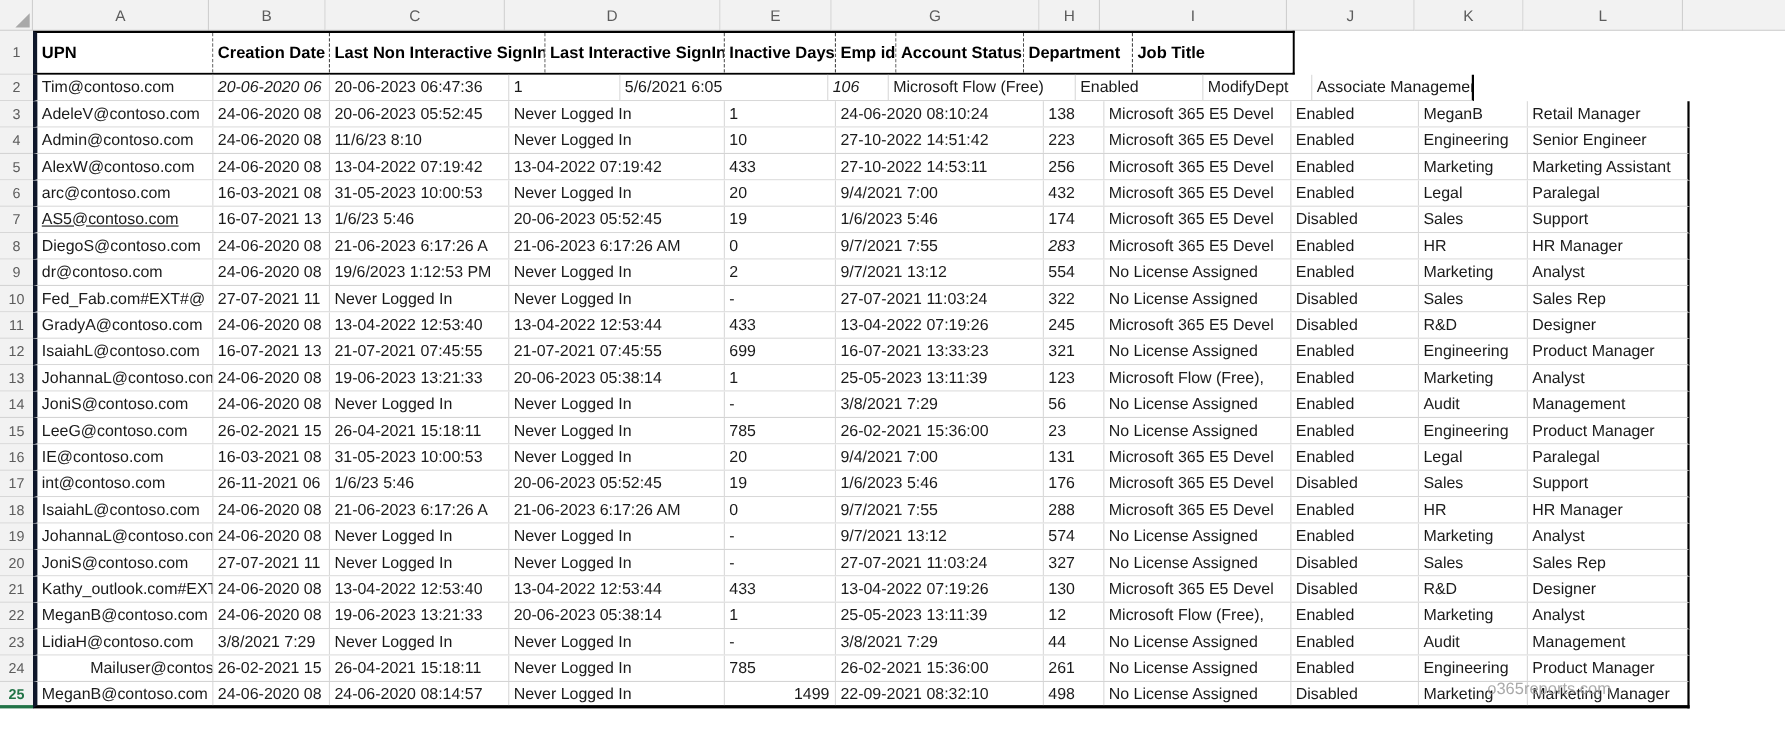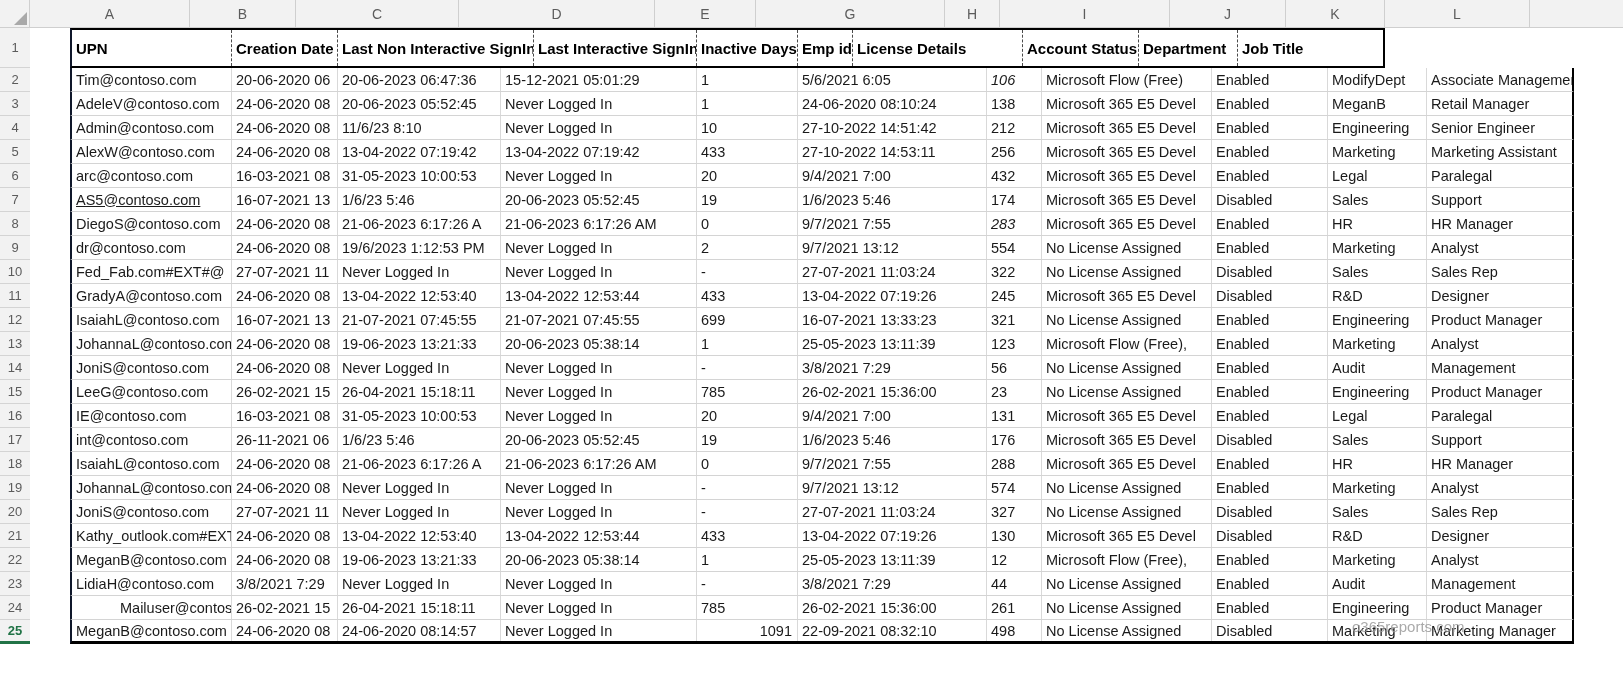--- a/index.html
+++ b/index.html
@@ -17,21 +17,21 @@
   .stripfill { flex:1; background:#f2f2f2; border-bottom:1px solid #cfcfcf; }
 
   
   .hrow, .drow { display:flex; }
   .hrow { height:40px; }
   .drow { height:24px; }
   .rnum { width:30px; display:flex; align-items:center; justify-content:center;
           background:#f2f2f2; color:#5c5c5c; font-size:13px;
           border-bottom:1px solid #d4d4d4; }
   .rnum.active { color:#217346; font-weight:bold; border-bottom:3px solid #217346; }
-  .cells { display:flex; border-left:2px solid #0f172a; border-right:2px solid #000; flex:0 0 auto;margin-left:40px; }
+  .cells { display:flex; border-left:4px solid #0f172a; border-right:2px solid #000; flex:0 0 auto; }
   .hrow .cells { border-top:2px solid #000; border-bottom:2px solid #000; }
   .drow .cells { border-bottom:1px solid #d4d4d4; background:#fff; }
   .drow.lastrow .cells { border-bottom:3px solid #000; }
 
   .hcell { display:flex; align-items:center; font-weight:bold; color:#000;
            font-size:15px; padding-left:4px; background:#fff;
            border-right:1px dashed #4a4a4a; overflow:hidden; white-space:nowrap; }
   .hcell:last-child { border-right:none; }
 
   .dcell { display:flex; align-items:center; font-size:14.5px; color:#1a1a1a;
@@ -69,33 +69,31 @@
 
   <div class="hrow">
         <div class="rnum">1</div>
         <div class="cells">
           <div class="hcell" style="flex: 0 0 160px;">UPN</div>
           <div class="hcell" style="flex: 0 0 106px;">Creation Date</div>
           <div class="hcell" style="flex: 0 0 196px;">Last Non Interactive SignIn</div>
           <div class="hcell" style="flex: 0 0 163px;">Last Interactive SignIn</div>
           <div class="hcell" style="flex: 0 0 101px;">Inactive Days</div>
           <div class="hcell" style="flex: 0 0 55px;">Emp id</div>
-          <div class="hcell" style="flex: 0 0 170px;">License Details</div>
           <div class="hcell" style="flex: 0 0 116px;">Account Status</div>
           <div class="hcell" style="flex: 0 0 99px;">Department</div>
           <div class="hcell" style="flex: 0 0 145px;">Job Title</div>
         </div>
       </div>
       <div class="drow">
         <div class="rnum">2</div>
         <div class="cells">
           <div class="dcell" style="flex: 0 0 160px;">Tim@contoso.com</div>
-          <div class="dcell" style="flex: 0 0 106px;">20-06-2020 06</div>
+          <div class="dcell" style="flex: 0 0 106px; font-style: italic;">20-06-2020 06</div>
           <div class="dcell" style="flex: 0 0 163px;">20-06-2023 06:47:36</div>
-          <div class="dcell" style="flex: 0 0 196px;">15-12-2021 05:01:29</div>
           <div class="dcell" style="flex: 0 0 101px;">1</div>
           <div class="dcell" style="flex: 0 0 189px;">5/6/2021 6:05</div>
           <div class="dcell" style="flex: 0 0 55px; font-style: italic;">106</div>
           <div class="dcell" style="flex: 0 0 170px;">Microsoft Flow (Free)</div>
           <div class="dcell" style="flex: 0 0 116px;">Enabled</div>
           <div class="dcell" style="flex: 0 0 99px;">ModifyDept</div>
           <div class="dcell" style="flex: 0 0 145px;">Associate Management</div>
         </div>
       </div>
       <div class="drow">
@@ -116,21 +114,21 @@
       </div>
       <div class="drow">
         <div class="rnum">4</div>
         <div class="cells">
           <div class="dcell" style="flex: 0 0 160px;">Admin@contoso.com</div>
           <div class="dcell" style="flex: 0 0 106px;">24-06-2020 08</div>
           <div class="dcell" style="flex: 0 0 163px;">11/6/23 8:10</div>
           <div class="dcell" style="flex: 0 0 196px;">Never Logged In</div>
           <div class="dcell" style="flex: 0 0 101px;">10</div>
           <div class="dcell" style="flex: 0 0 189px;">27-10-2022 14:51:42</div>
-          <div class="dcell" style="flex: 0 0 55px;">212</div>
+          <div class="dcell" style="flex: 0 0 55px;">223</div>
           <div class="dcell" style="flex: 0 0 170px;">Microsoft 365 E5 Devel</div>
           <div class="dcell" style="flex: 0 0 116px;">Enabled</div>
           <div class="dcell" style="flex: 0 0 99px;">Engineering</div>
           <div class="dcell" style="flex: 0 0 145px;">Senior Engineer</div>
         </div>
       </div>
       <div class="drow">
         <div class="rnum">5</div>
         <div class="cells">
           <div class="dcell" style="flex: 0 0 160px;">AlexW@contoso.com</div>
@@ -450,21 +448,21 @@
           <div class="dcell" style="flex: 0 0 145px;">Product Manager</div>
         </div>
       </div>
       <div class="drow lastrow">
         <div class="rnum active">25</div>
         <div class="cells">
           <div class="dcell" style="flex: 0 0 160px;">MeganB@contoso.com</div>
           <div class="dcell" style="flex: 0 0 106px;">24-06-2020 08</div>
           <div class="dcell" style="flex: 0 0 163px;">24-06-2020 08:14:57</div>
           <div class="dcell" style="flex: 0 0 196px;">Never Logged In</div>
-          <div class="dcell ralign" style="flex: 0 0 101px;">1091</div>
+          <div class="dcell ralign" style="flex: 0 0 101px;">1499</div>
           <div class="dcell" style="flex: 0 0 189px;">22-09-2021 08:32:10</div>
           <div class="dcell" style="flex: 0 0 55px;">498</div>
           <div class="dcell" style="flex: 0 0 170px;">No License Assigned</div>
           <div class="dcell" style="flex: 0 0 116px;">Disabled</div>
           <div class="dcell" style="flex: 0 0 99px;">Marketing</div>
           <div class="dcell" style="flex: 0 0 145px;">Marketing Manager</div>
         </div>
       </div>
     </div>
   <div class="watermark">o365reports.com</div>

